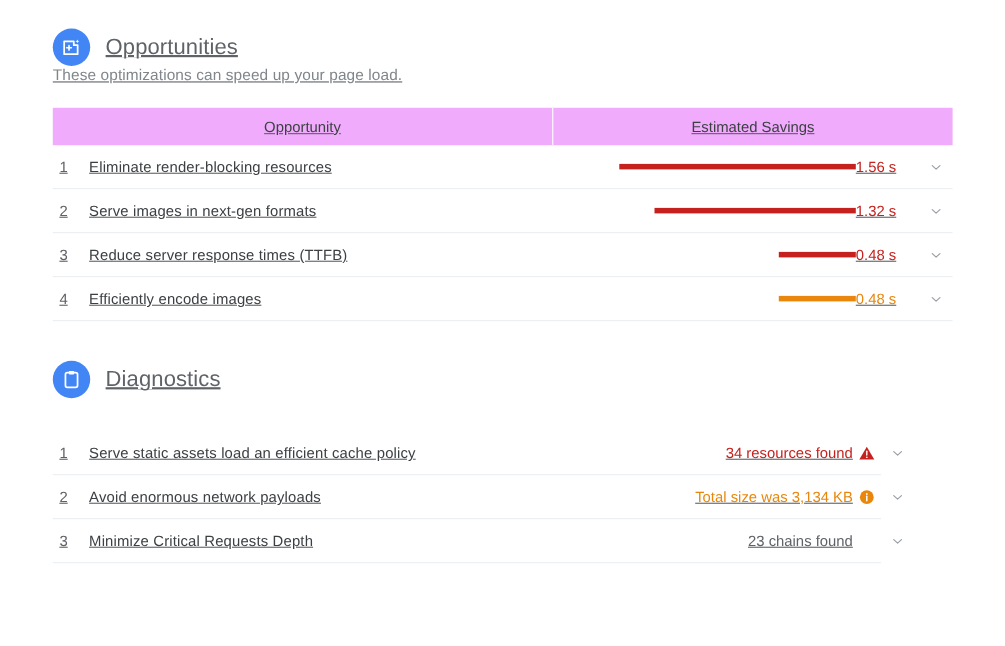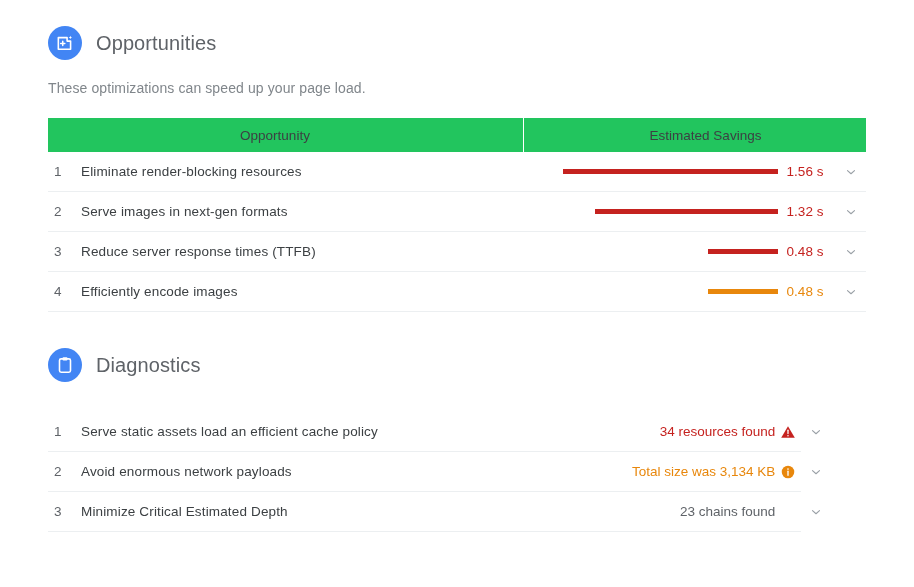--- a/index.html
+++ b/index.html
@@ -13,20 +13,21 @@
     font-family: "Liberation Sans", sans-serif;
     color: #5f6368;
     overflow: hidden;
   }
   .page {
     position: relative;
     width: 878px;
     height: 587px;
     box-sizing: border-box;
     padding: 0 48px;
+    text-decoration: underline;
   }
 
   
   .section-head {
     display: flex;
     align-items: center;
     gap: 14px;
   }
   .sect-icon {
     width: 34px;
@@ -48,23 +49,22 @@
   .sect-desc {
     font-size: 14px;
     color: #80868b;
     letter-spacing: .1px;
   }
 
   
   .table { width: 818px; }
   .thead {
     display: flex;
-    background: #22c55e;
+    background: #f0abfc;
     height: 34px;
-    gap: 21px;
   }
   .th {
     font-size: 13.5px;
     color: #3c4043;
     display: flex;
     align-items: center;
     justify-content: center;
   }
   .th-opportunity { width: 454px; }
   .th-divider { width: 1px; background: #ffffff; }
@@ -97,21 +97,21 @@
     display: flex;
     justify-content: flex-end;
     align-items: center;
   }
   .bar {
     height: 5px;
     border-radius: 0;
   }
   .savings-val {
     width: 58px;
-    text-align: center;
+    text-align: left;
     font-size: 13.5px;
     padding-right: 4px;
     box-sizing: border-box;
   }
   .chev {
     width: 30px;
     display: flex;
     align-items: center;
     justify-content: center;
   }
@@ -150,21 +150,21 @@
       <span class="sect-icon">
         <svg width="20" height="20" viewBox="0 0 24 24" aria-hidden="true">
           <path d="M4 5.5h10.5v4.2h4.2V19.5H4z" fill="none" stroke="#ffffff" stroke-width="1.9" stroke-linejoin="round"></path>
           <path d="M6.8 12.5h5M9.3 10v5" stroke="#ffffff" stroke-width="1.8" stroke-linecap="round"></path>
           <path d="M18.4 3.4l.62 1.48 1.48.62-1.48.62-.62 1.48-.62-1.48L16.3 5.5l1.48-.62z" fill="#ffffff"></path>
         </svg>
       </span>
       <span class="sect-title">Opportunities</span>
     </div>
 
-    <div class="sect-desc" style="margin-top:20px">These optimizations can speed up your page load.</div>
+    <div class="sect-desc" style="">These optimizations can speed up your page load.</div>
 
     <div class="table" style="margin-top:22px">
       <div class="thead">
         <div class="th th-opportunity">Opportunity</div>
         <div class="th-divider"></div>
         <div class="th th-savings">Estimated Savings</div>
       </div>
       <div id="opp-rows">
           <div class="row">
             <span class="row-num">1</span>
@@ -270,21 +270,21 @@
           </div>
           <span class="chev">
             <svg class="chev-svg" width="14" height="14" viewBox="0 0 24 24" aria-hidden="true">
               <path d="M6 9.5l6 5.5 6-5.5" fill="none" stroke="#9aa0a6" stroke-width="1.9" stroke-linecap="round" stroke-linejoin="round"></path>
             </svg>
           </span>
         </div>
         <div style="display: flex; align-items: center;">
           <div class="diag-row">
             <span class="row-num">3</span>
-            <span class="row-label">Minimize Critical Estimated Depth</span>
+            <span class="row-label">Minimize Critical Requests Depth</span>
             <span class="diag-val" style="color: rgb(95, 99, 104); text-align: right;">23 chains found</span>
             <span class="status-icon empty"></span>
           </div>
           <span class="chev">
             <svg class="chev-svg" width="14" height="14" viewBox="0 0 24 24" aria-hidden="true">
               <path d="M6 9.5l6 5.5 6-5.5" fill="none" stroke="#9aa0a6" stroke-width="1.9" stroke-linecap="round" stroke-linejoin="round"></path>
             </svg>
           </span>
         </div>
       </div>

